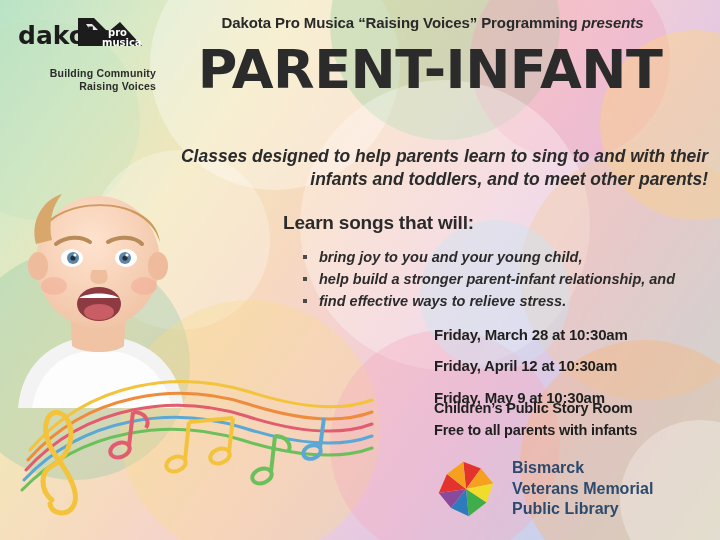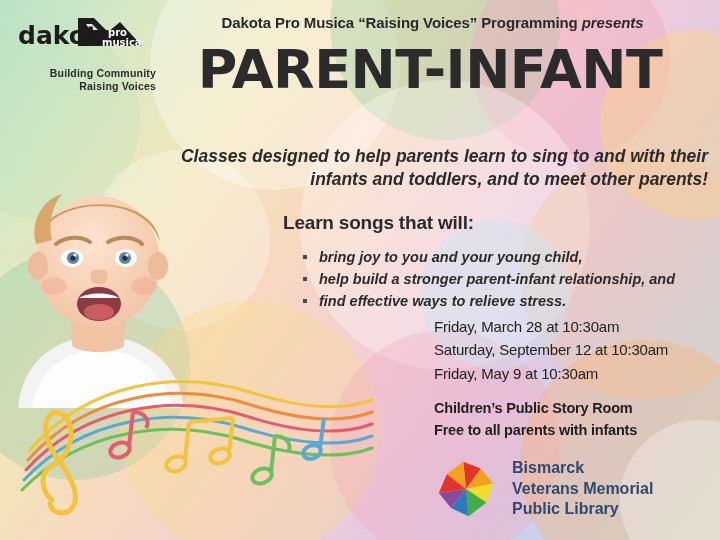--- a/index.html
+++ b/index.html
@@ -143,24 +143,25 @@
 
   
   #dates {
     position: absolute;
     left: 434px;
     top: 315px;
     width: 275px;
   }
   #dates div {
     font-size: 15px;
-    font-weight: normal;
+    font-weight: bold;
     color: #1f1f1f;
     line-height: 1.55;
     letter-spacing: -0.2px;
+    margin-top: 8px;
   }
 
   #venue {
     position: absolute;
     left: 434px;
     top: 398px;
     width: 275px;
   }
   #venue div {
     font-size: 14.5px;
@@ -254,21 +255,21 @@
     <h2>Learn songs that will:</h2>
     <ul>
       <li>bring joy to you and your young child,</li>
       <li>help build a stronger parent-infant relationship, and</li>
       <li>find effective ways to relieve stress.</li>
     </ul>
   </div>
 
   <div id="dates">
     <div>Friday, March 28 at 10:30am</div>
-    <div>Saturday, September 12 at 10:30am</div>
+    <div>Friday, April 12 at 10:30am</div>
     <div>Friday, May 9 at 10:30am</div>
   </div>
 
   <div id="venue">
     <div>Children’s Public Story Room</div>
     <div>Free to all parents with infants</div>
   </div>
 
   <div id="library">
     <svg id="library-mark" viewBox="0 0 100 100">

